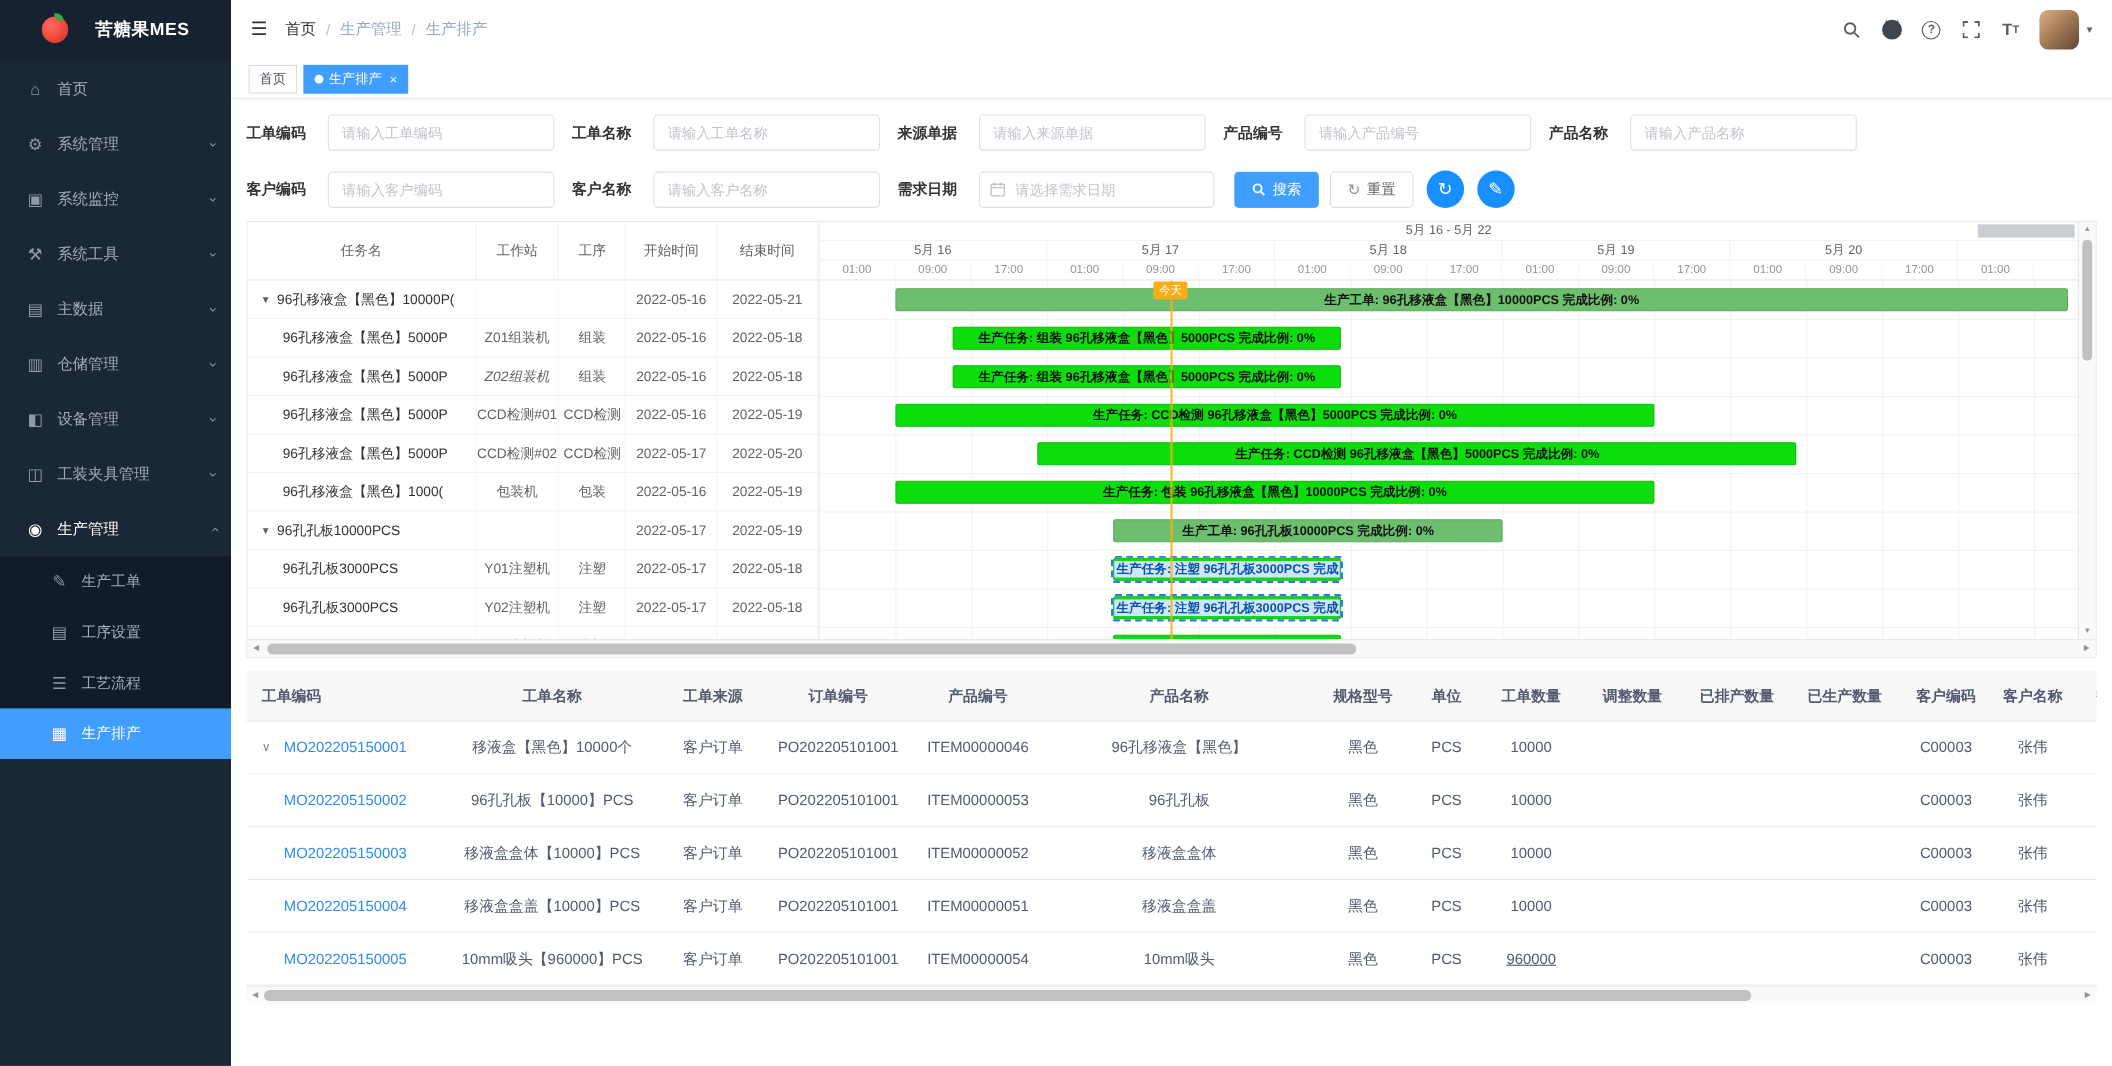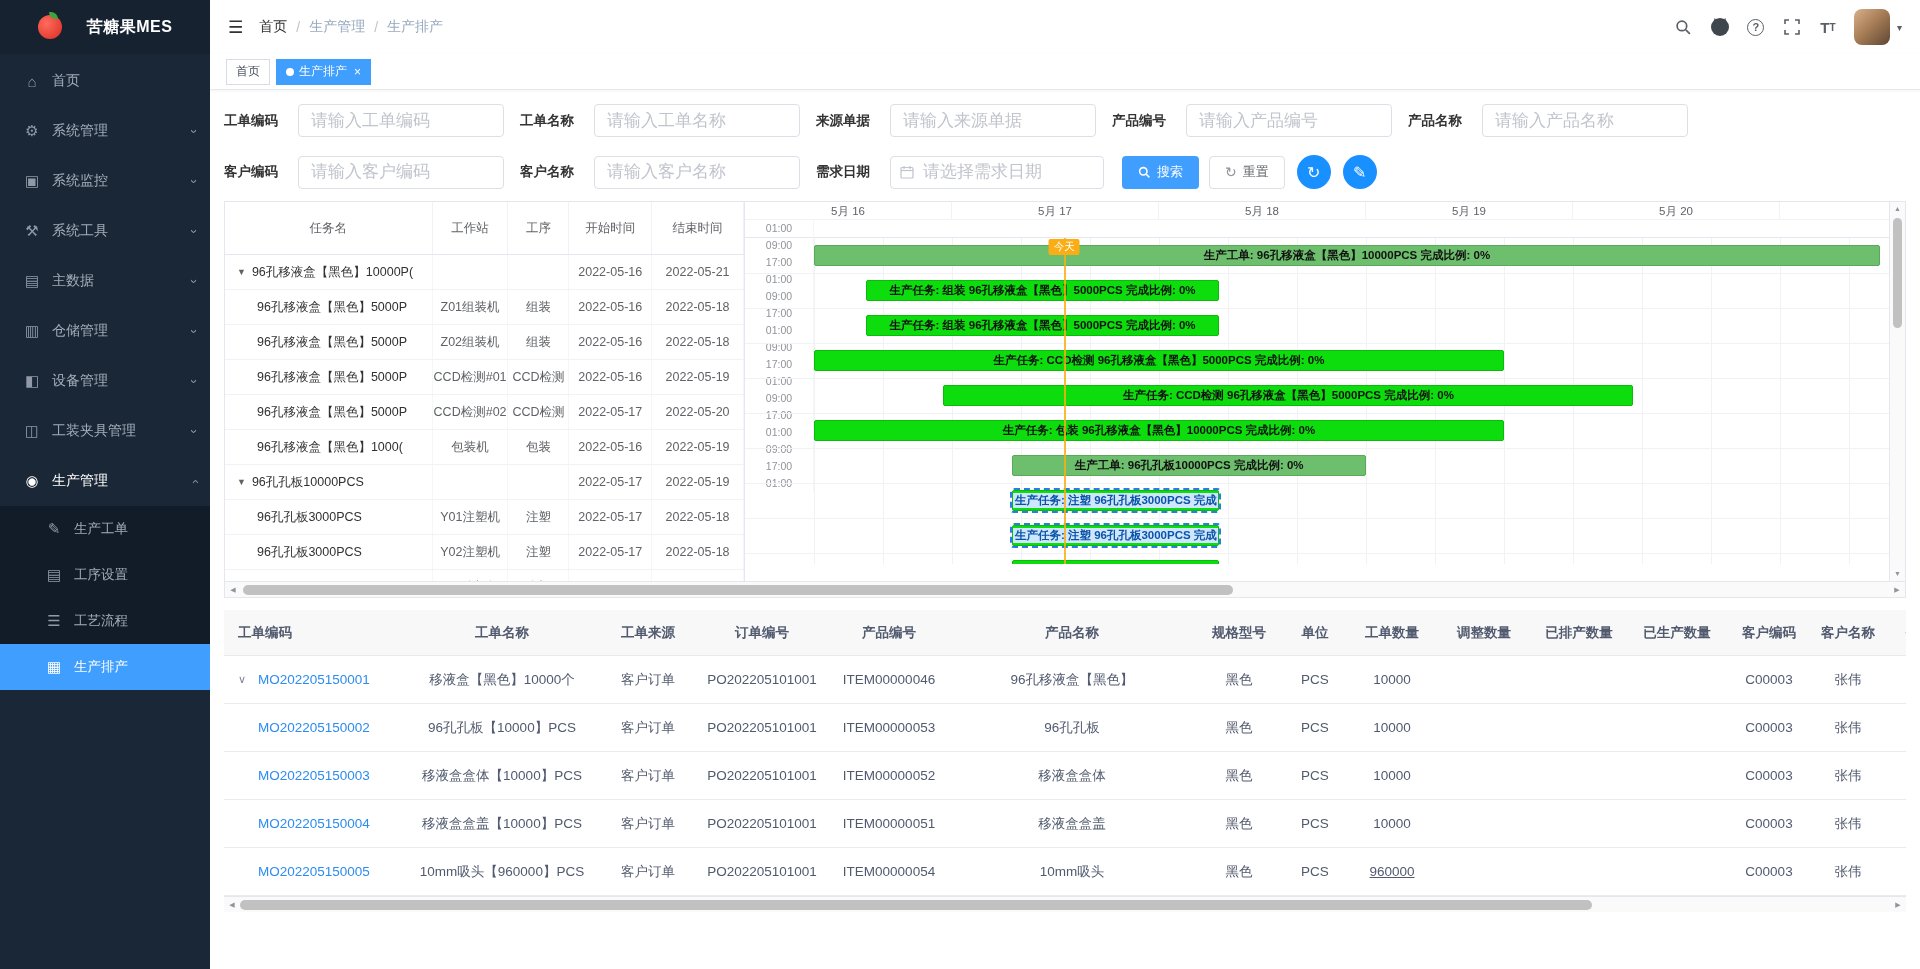--- a/index.html
+++ b/index.html
@@ -51,21 +51,21 @@
   .tag-dot{width:8px;height:8px;border-radius:50%;background:#fff;}
   .tag-close{font-size:12px;margin-left:2px;}
 
   
   .filter-area{padding:14px 14px 12px;flex-shrink:0;}
   .filter-row{display:flex;align-items:center;}
   .filter-row + .filter-row{margin-top:18px;}
   .f-fields{display:flex;align-items:center;}
   .f-field{display:flex;align-items:center;margin-right:16px;}
   .f-label{width:60px;font-size:13.5px;font-weight:700;color:#333;margin-right:14px;white-space:nowrap;}
-  .f-input{width:206px;height:33px;border:1px solid #dcdfe6;border-radius:4px;padding:0 12px;font-size:17px;color:#606266;background:#fff;outline:none;}
+  .f-input{width:206px;height:33px;border:1px solid #dcdfe6;border-radius:4px;padding:0 12px;font-size:13px;color:#606266;background:#fff;outline:none;}
   .f-input::placeholder{color:#c0c4cc;}
   .date-wrap{position:relative;width:214px;}
   .date-wrap .f-input{width:214px;padding-left:32px;}
   .cal-icon{position:absolute;left:10px;top:9px;line-height:0;}
   .btn{height:33px;border-radius:4px;font-size:13px;display:inline-flex;align-items:center;gap:6px;padding:0 15px;cursor:pointer;border:1px solid transparent;background:#fff;}
   .btn-primary{background:#409eff;color:#fff;margin-left:2px;}
   .btn-plain{border-color:#dcdfe6;color:#606266;margin-left:10px;}
   .btn-plain .ricon{font-size:14px;color:#909399;}
   .btn-circle{width:34px;height:34px;border-radius:50%;background:#1890ff;color:#fff;display:inline-flex;align-items:center;justify-content:center;font-size:16px;margin-left:12px;cursor:pointer;border:none;}
 
@@ -82,21 +82,21 @@
   .gl-row.child .gl-cell.name{padding-left:32px;}
   .caret{margin-right:6px;font-size:9px;color:#606266;}
 
   .gr{flex:1;position:relative;overflow:hidden;}
   .gr-header{border-bottom:1px solid #e4e7ed;}
   .gr-range{height:17px;position:relative;font-size:11.5px;color:#606266;text-align:center;line-height:17px;border-bottom:1px solid #f0f2f5;}
   .gr-grayblock{position:absolute;right:3px;top:2px;width:88px;height:12px;background:#c9cdd2;}
   .gr-days,.gr-hours{display:flex;}
   .gr-days{height:18px;border-bottom:1px solid #f0f2f5;}
   .gr-day{width:207px;font-size:11.5px;color:#606266;text-align:center;line-height:18px;border-right:1px solid #f0f2f5;flex-shrink:0;}
-  .gr-hours{height:17px;flex-direction:column;}
+  .gr-hours{height:17px;}
   .gr-hour{width:69px;font-size:10.5px;color:#909399;text-align:center;line-height:17px;border-right:1px solid #f5f6f8;flex-shrink:0;}
   .flex-fill{flex:1;border-right:none;}
   .gr-body{position:relative;height:326px;overflow:hidden;}
   .vline{position:absolute;top:0;bottom:0;width:1px;background:#f0f2f5;}
   .g-rowline{position:absolute;left:0;right:0;height:1px;background:#f0f2f5;}
   .bar{position:absolute;height:21px;border-radius:2px;display:flex;align-items:center;justify-content:center;overflow:hidden;white-space:nowrap;font-size:11.5px;font-weight:700;color:#111;cursor:pointer;z-index:2;}
   .bar.task{background:#0ddd0d;border:1px solid #0bbb0b;}
   .bar.workorder{background:#6dbf6d;border:1px solid #5aa95a;}
   .bar.selected{outline:2px dashed #2b7ce9;z-index:3;}
   .bar.selected .bar-label{background:#cfe6ff;color:#0a54a8;padding:0 3px;}
@@ -343,21 +343,21 @@
               </div>
               <div class="gl-cell" style="width: 76px;">Z01组装机</div>
               <div class="gl-cell" style="width: 61px;">组装</div>
               <div class="gl-cell" style="width: 83px;">2022-05-16</div>
               <div class="gl-cell" style="width: 92px;">2022-05-18</div>
             </div>
             <div class="gl-row child">
               <div class="gl-cell name" style="width: 208px;">
                 <span>96孔移液盒【黑色】5000P</span>
               </div>
-              <div class="gl-cell" style="width: 76px;">Z02组装机</div>
+              <div class="gl-cell" style="width: 76px; font-style: italic;">Z02组装机</div>
               <div class="gl-cell" style="width: 61px;">组装</div>
               <div class="gl-cell" style="width: 83px;">2022-05-16</div>
               <div class="gl-cell" style="width: 92px;">2022-05-18</div>
             </div>
             <div class="gl-row child">
               <div class="gl-cell name" style="width: 208px;">
                 <span>96孔移液盒【黑色】5000P</span>
               </div>
               <div class="gl-cell" style="width: 76px;">CCD检测#01</div>
               <div class="gl-cell" style="width: 61px;">CCD检测</div>
@@ -416,20 +416,24 @@
               </div>
               <div class="gl-cell" style="width: 76px;">Y03注塑机</div>
               <div class="gl-cell" style="width: 61px;">注塑</div>
               <div class="gl-cell" style="width: 83px;">2022-05-17</div>
               <div class="gl-cell" style="width: 92px;">2022-05-18</div>
             </div>
           </div>
       </div>
       <div class="gr">
         <div class="gr-header">
+          <div class="gr-range">
+            <span>5月 16 - 5月 22</span>
+            <span class="gr-grayblock"></span>
+          </div>
           <div class="gr-days" id="grDays">
               <div class="gr-day">5月 16</div>
               <div class="gr-day">5月 17</div>
               <div class="gr-day">5月 18</div>
               <div class="gr-day">5月 19</div>
               <div class="gr-day">5月 20</div>
               <div class="gr-day flex-fill"></div>
             </div>
           <div class="gr-hours" id="grHours">
               <div class="gr-hour">01:00</div>

